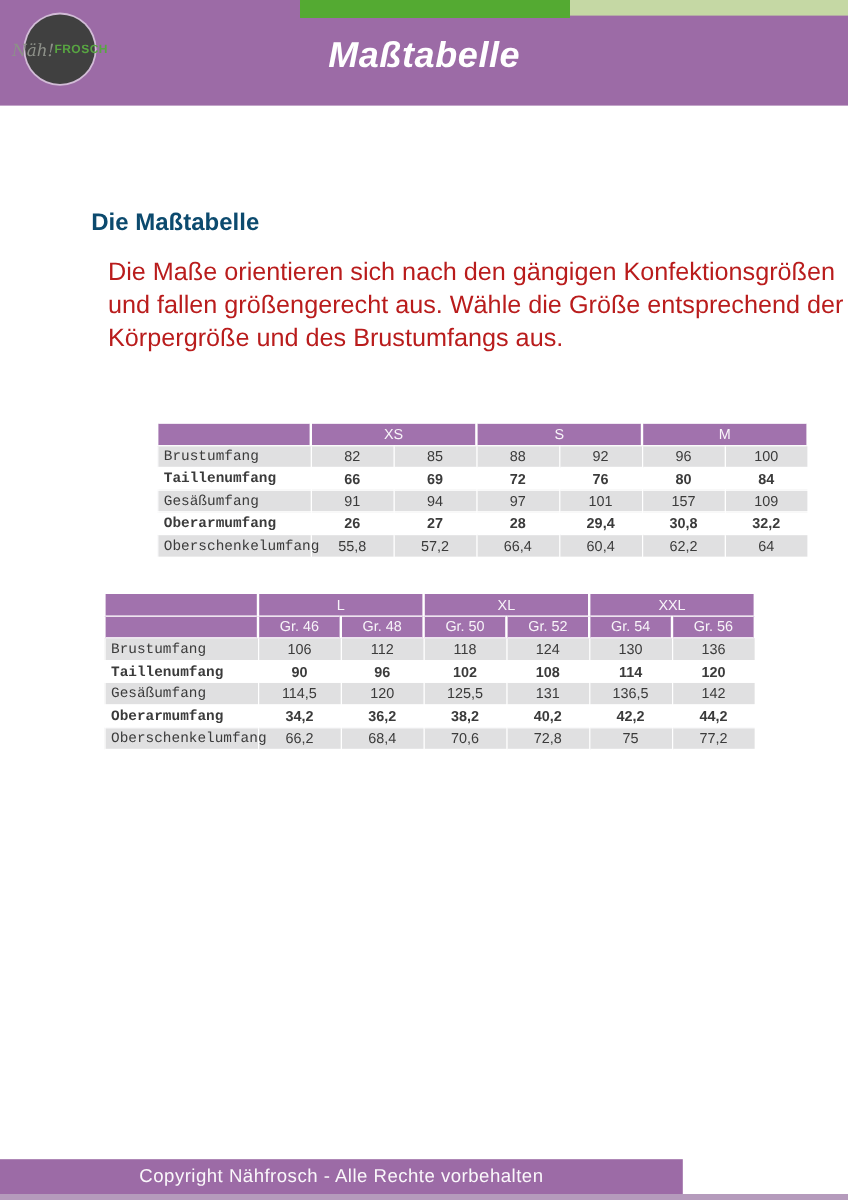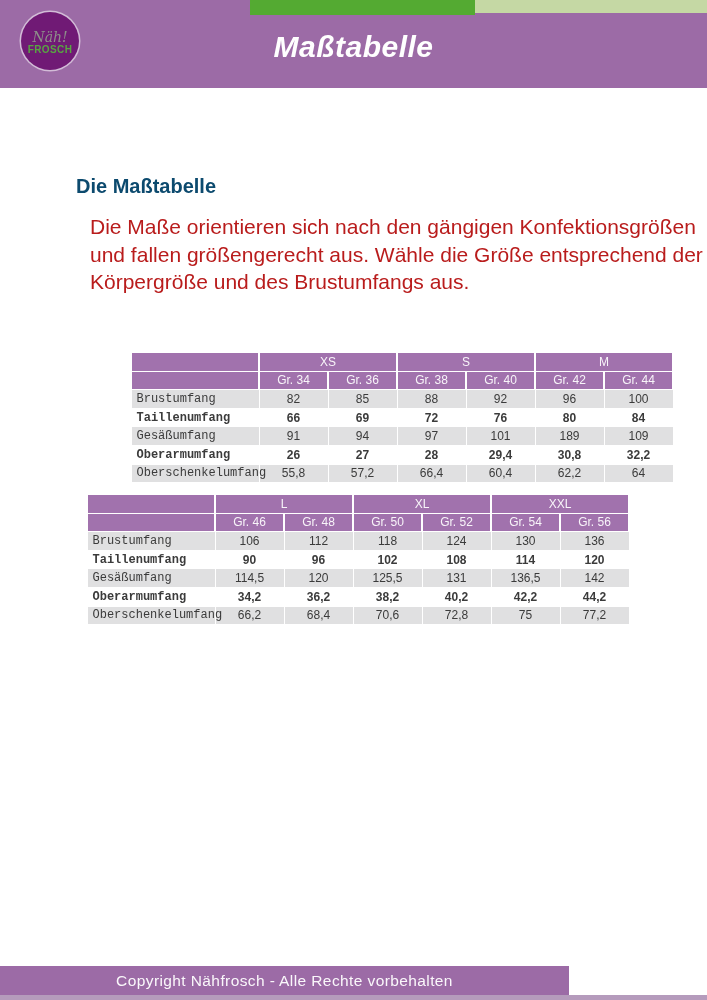--- a/index.html
+++ b/index.html
@@ -23,23 +23,23 @@
     background: #54aa32;
   }
   .accent-light {
     position: absolute; top: 0; left: 475px;
     width: 232px; height: 13px;
     background: #c5d8a4;
   }
   .logo {
     position: absolute; top: 12px; left: 21px;
     width: 58px; height: 58px;
-    background: #701a75;
+    background: #404040;
     border-radius: 50%;
-    display: flex; flex-direction: column;
+    display: flex; flex-direction: row;
     align-items: center; justify-content: center;
     box-shadow: 0 0 0 1.5px rgba(255,255,255,0.55);
   }
   .logo-script {
     font-family: "DejaVu Serif", serif;
     font-style: italic;
     font-size: 14px; line-height: 13px;
     color: #8d9089;
     margin-top: 4px;
   }
@@ -155,29 +155,20 @@
       <col class="val">
       <col class="val">
     </colgroup>
   <thead>
     <tr>
       <th></th>
       <th colspan="2">XS</th>
       <th colspan="2">S</th>
       <th colspan="2">M</th>
     </tr>
-    <tr>
-      <th></th>
-      <th>Gr. 34</th>
-      <th>Gr. 36</th>
-      <th>Gr. 38</th>
-      <th>Gr. 40</th>
-      <th>Gr. 42</th>
-      <th>Gr. 44</th>
-    </tr>
   </thead>
   <tbody>
     <tr class="gray">
       <td class="label">Brustumfang</td>
       <td>82</td>
       <td>85</td>
       <td>88</td>
       <td>92</td>
       <td>96</td>
       <td>100</td>
@@ -190,21 +181,21 @@
       <td>76</td>
       <td>80</td>
       <td>84</td>
     </tr>
     <tr class="gray">
       <td class="label">Gesäßumfang</td>
       <td>91</td>
       <td>94</td>
       <td>97</td>
       <td>101</td>
-      <td>189</td>
+      <td>157</td>
       <td>109</td>
     </tr>
     <tr class="boldrow">
       <td class="label">Oberarmumfang</td>
       <td>26</td>
       <td>27</td>
       <td>28</td>
       <td>29,4</td>
       <td>30,8</td>
       <td>32,2</td>

